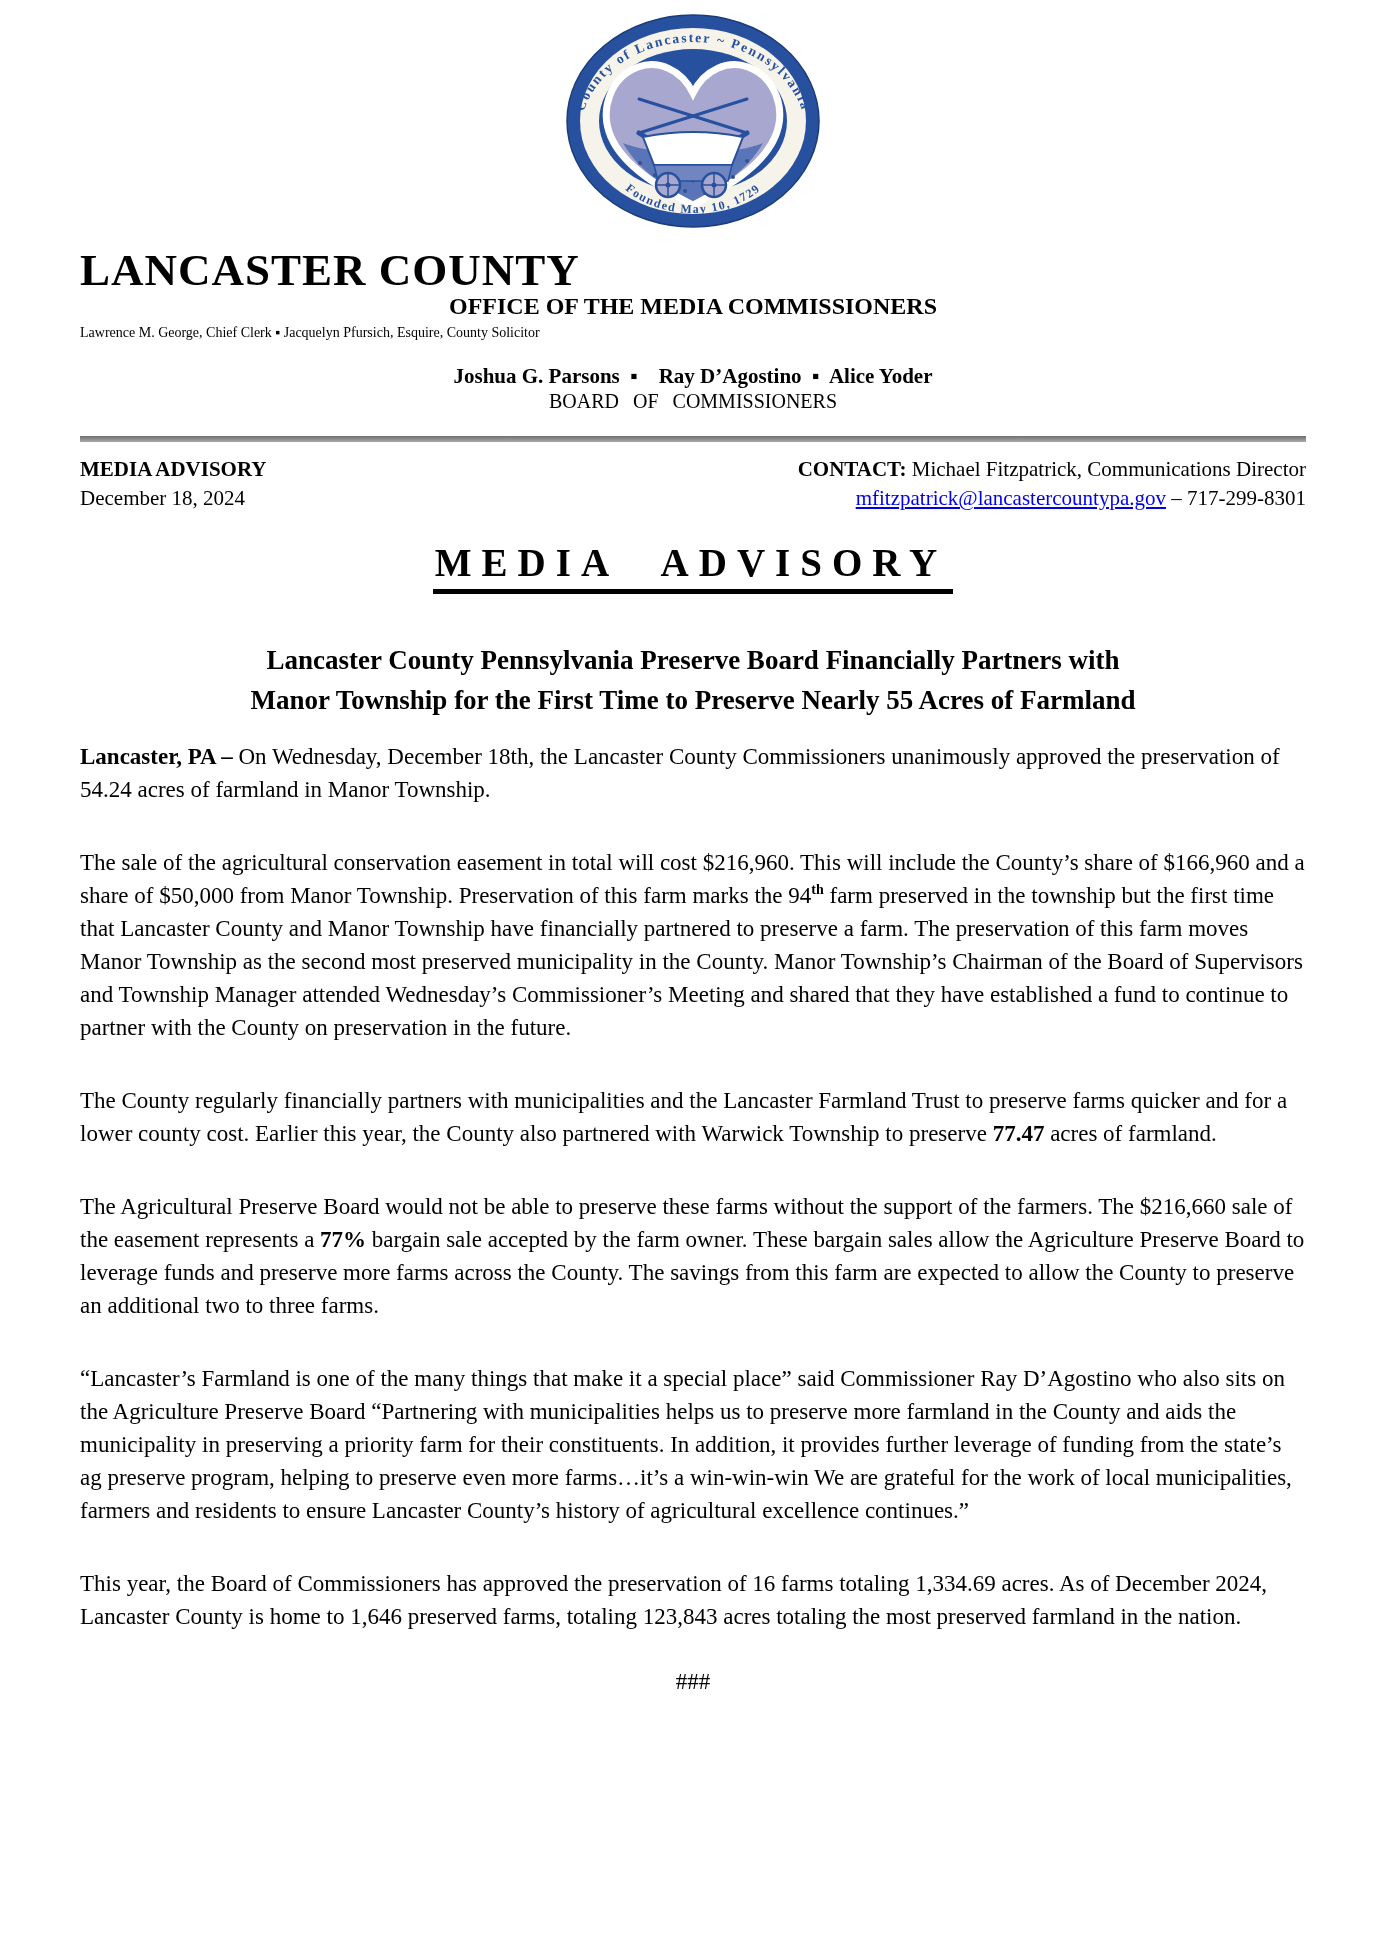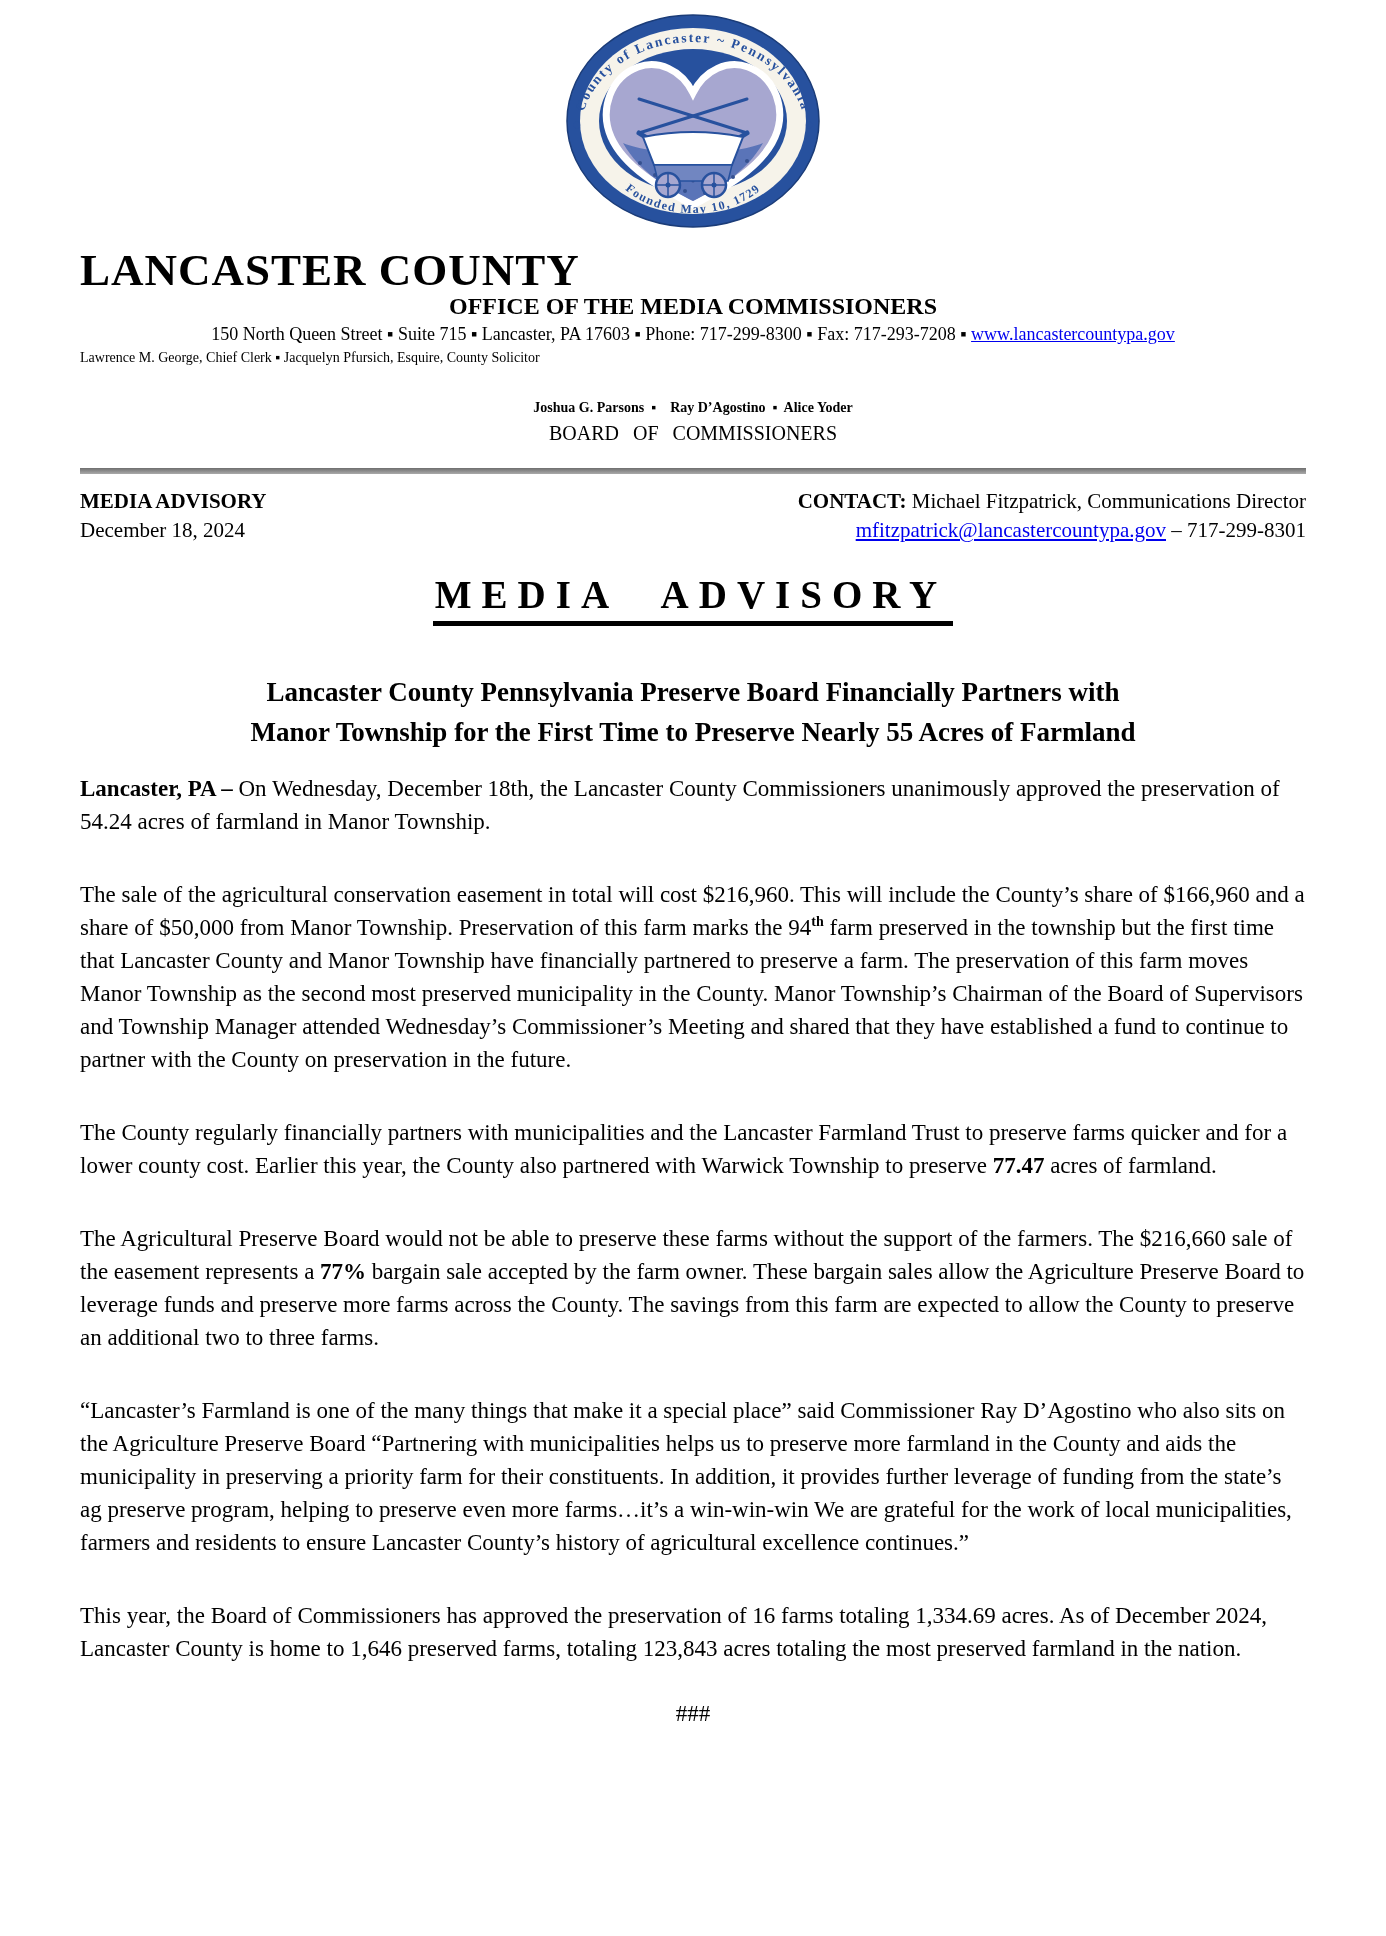--- a/index.html
+++ b/index.html
@@ -13,21 +13,21 @@
   .logo-wrap svg{display:inline-block;}
   .county-title{
     margin:14px 0 0 0;font-size:45px;font-weight:bold;letter-spacing:1px;
     line-height:44px;
   }
   .office-line{font-size:24px;font-weight:bold;text-align:center;line-height:29px;}
   .address-line{font-size:18px;text-align:center;line-height:23px;margin-top:2px;}
   .clerks-line{font-size:14px;text-align:left;line-height:23px;}
   a.doc-link{color:#0000EE;text-decoration:underline;cursor:pointer;}
   .commissioners-line{
-    font-size:14px;font-weight:bold;text-align:center;margin-top:26px;
+    font-size:21px;font-weight:bold;text-align:center;margin-top:19px;
     line-height:26px;white-space:pre;
   }
   .board-line{font-size:20px;text-align:center;line-height:25px;word-spacing:9px;}
   .divider{height:6px;margin-top:22px;background:linear-gradient(#6f6f6f,#aaaaaa);}
   .meta-row{display:flex;justify-content:space-between;margin-top:13px;font-size:21px;line-height:29px;}
   .meta-left{text-align:left;}
   .meta-right{text-align:right;}
   .b{font-weight:bold;}
   .headline-wrap{text-align:center;margin-top:28px;}
   .headline{
@@ -97,21 +97,20 @@
       <text font-size="12" font-weight="bold" fill="#27519e" letter-spacing="1.5" font-family="Liberation Serif, serif">
         <textPath href="#arcBottom" startOffset="50%" text-anchor="middle">Founded May 10, 1729</textPath>
       </text>
       <circle cx="12" cy="112" r="3.2" fill="#27519e"></circle>
       <circle cx="244" cy="112" r="3.2" fill="#27519e"></circle>
     </svg>
   </div>
 
   <h1 class="county-title">LANCASTER COUNTY</h1>
   <div class="office-line">OFFICE OF THE MEDIA COMMISSIONERS</div>
-  <div class="address-line"><span>150 North Queen Street ▪ Suite 715 ▪ Lancaster, PA 17603 ▪ Phone: 717-299-8300 ▪ Fax: 717-293-7208 ▪ </span><a class="doc-link">www.lancastercountypa.gov</a></div>
   <div class="clerks-line">Lawrence M. George, Chief Clerk ▪ Jacquelyn Pfursich, Esquire, County Solicitor</div>
   <div class="commissioners-line">Joshua G. Parsons  ▪    Ray D’Agostino  ▪  Alice Yoder</div>
   <div class="board-line">BOARD OF COMMISSIONERS</div>
 
   <div class="divider"></div>
 
   <div class="meta-row">
     <div class="meta-left">
       <div class="b">MEDIA ADVISORY</div>
       <div>December 18, 2024</div>

